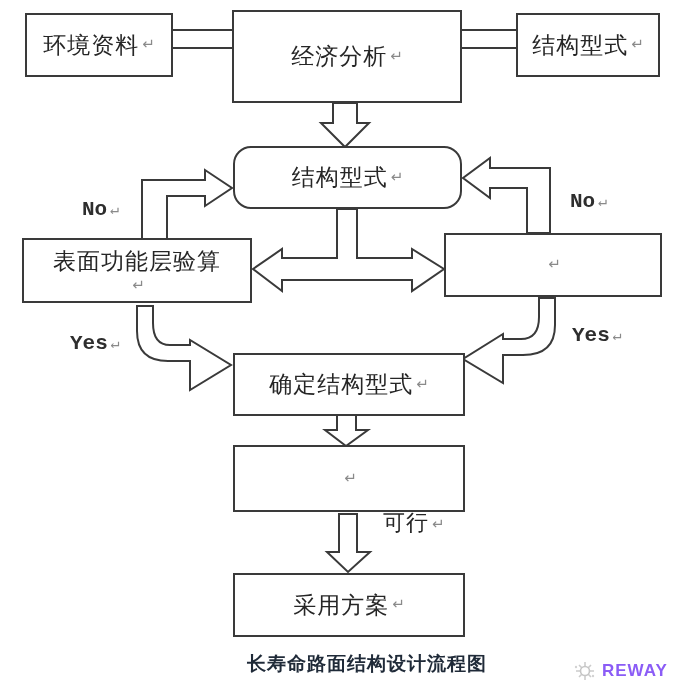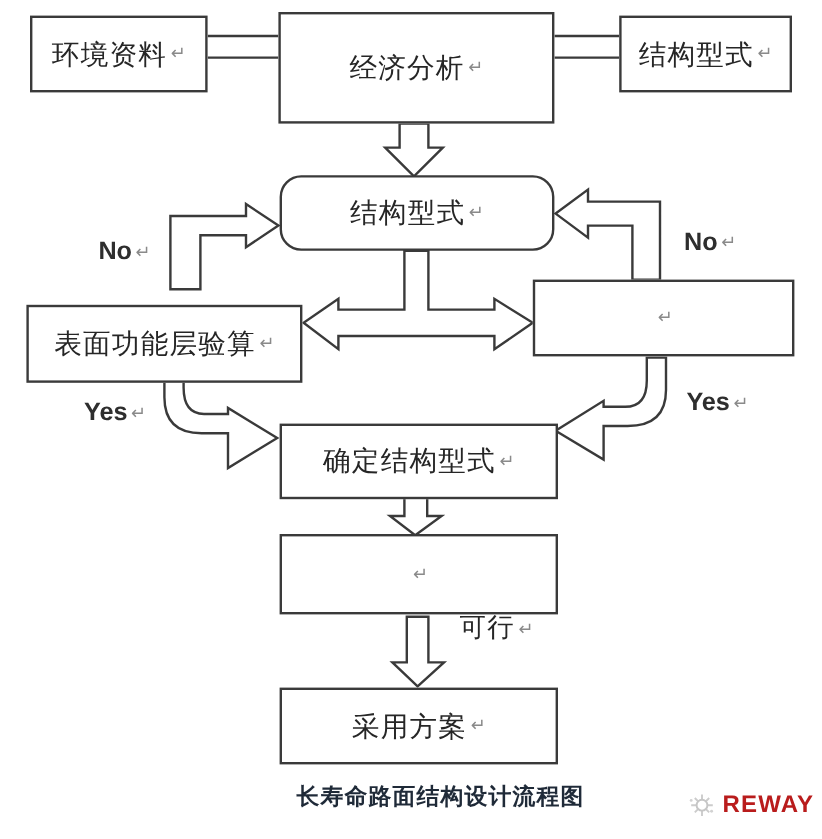--- a/index.html
+++ b/index.html
@@ -12,36 +12,36 @@
     position:absolute;background:#ffffff;border:2px solid #3a3a3a;
     display:flex;align-items:center;justify-content:center;
     color:#262626;font-size:23px;letter-spacing:1px;white-space:nowrap;
   }
   .pmark{
     color:#8a8a8a;font-size:15px;margin-left:3px;position:relative;top:-1px;
     font-weight:normal;letter-spacing:0;
   }
   .edge-label{
     position:absolute;color:#2e2e2e;font-size:21px;font-weight:600;
-    font-family:Liberation Sans, sans-serif;white-space:nowrap;
+    font-family:Liberation Mono, monospace;white-space:nowrap;
   }
   .cn-label{
     position:absolute;color:#262626;font-size:22px;letter-spacing:1px;white-space:nowrap;
     font-family:"Liberation Sans","DejaVu Sans",sans-serif;
   }
   .title{
     position:absolute;left:142px;top:651px;width:450px;text-align:center;
     color:#1f2a38;font-size:19px;font-weight:600;letter-spacing:1px;white-space:nowrap;
   }
   .watermark{
     position:absolute;left:572px;top:658px;display:flex;align-items:center;gap:4px;
     color:#c9c9c9;
   }
   .watermark .brand{
-    font-size:20px;font-weight:700;letter-spacing:1px;color:#b91c1c;
+    font-size:17px;font-weight:700;letter-spacing:1px;color:#8b5cf6;
   }
 </style>
 </head>
 <body>
 
 <div id="stage">
 
   <svg id="connectors" viewBox="0 0 685 699" xmlns="http://www.w3.org/2000/svg">
     <g stroke="#3a3a3a" stroke-width="2" fill="#ffffff">
 
@@ -77,21 +77,21 @@
   <div class="box" style="left:516px;top:13px;width:140px;height:60px;">
     <span>结构型式</span>
       <span class="pmark">↵</span>
   </div>
 
   <div class="box" style="left:233px;top:146px;width:225px;height:59px;border-radius:18px;">
     <span>结构型式</span>
       <span class="pmark">↵</span>
   </div>
 
-  <div class="box" style="left:22px;top:254px;width:226px;height:61px;">
+  <div class="box" style="left:22px;top:238px;width:226px;height:61px;flex-direction:column;">
     <span>表面功能层验算</span>
       <span class="pmark">↵</span>
   </div>
   <div class="box" style="left:444px;top:233px;width:214px;height:60px;">
       <span class="pmark">↵</span>
   </div>
 
   <div class="box" style="left:233px;top:329px;width:228px;height:59px;margin-top:24px;">
     <span>确定结构型式</span>
       <span class="pmark">↵</span>

